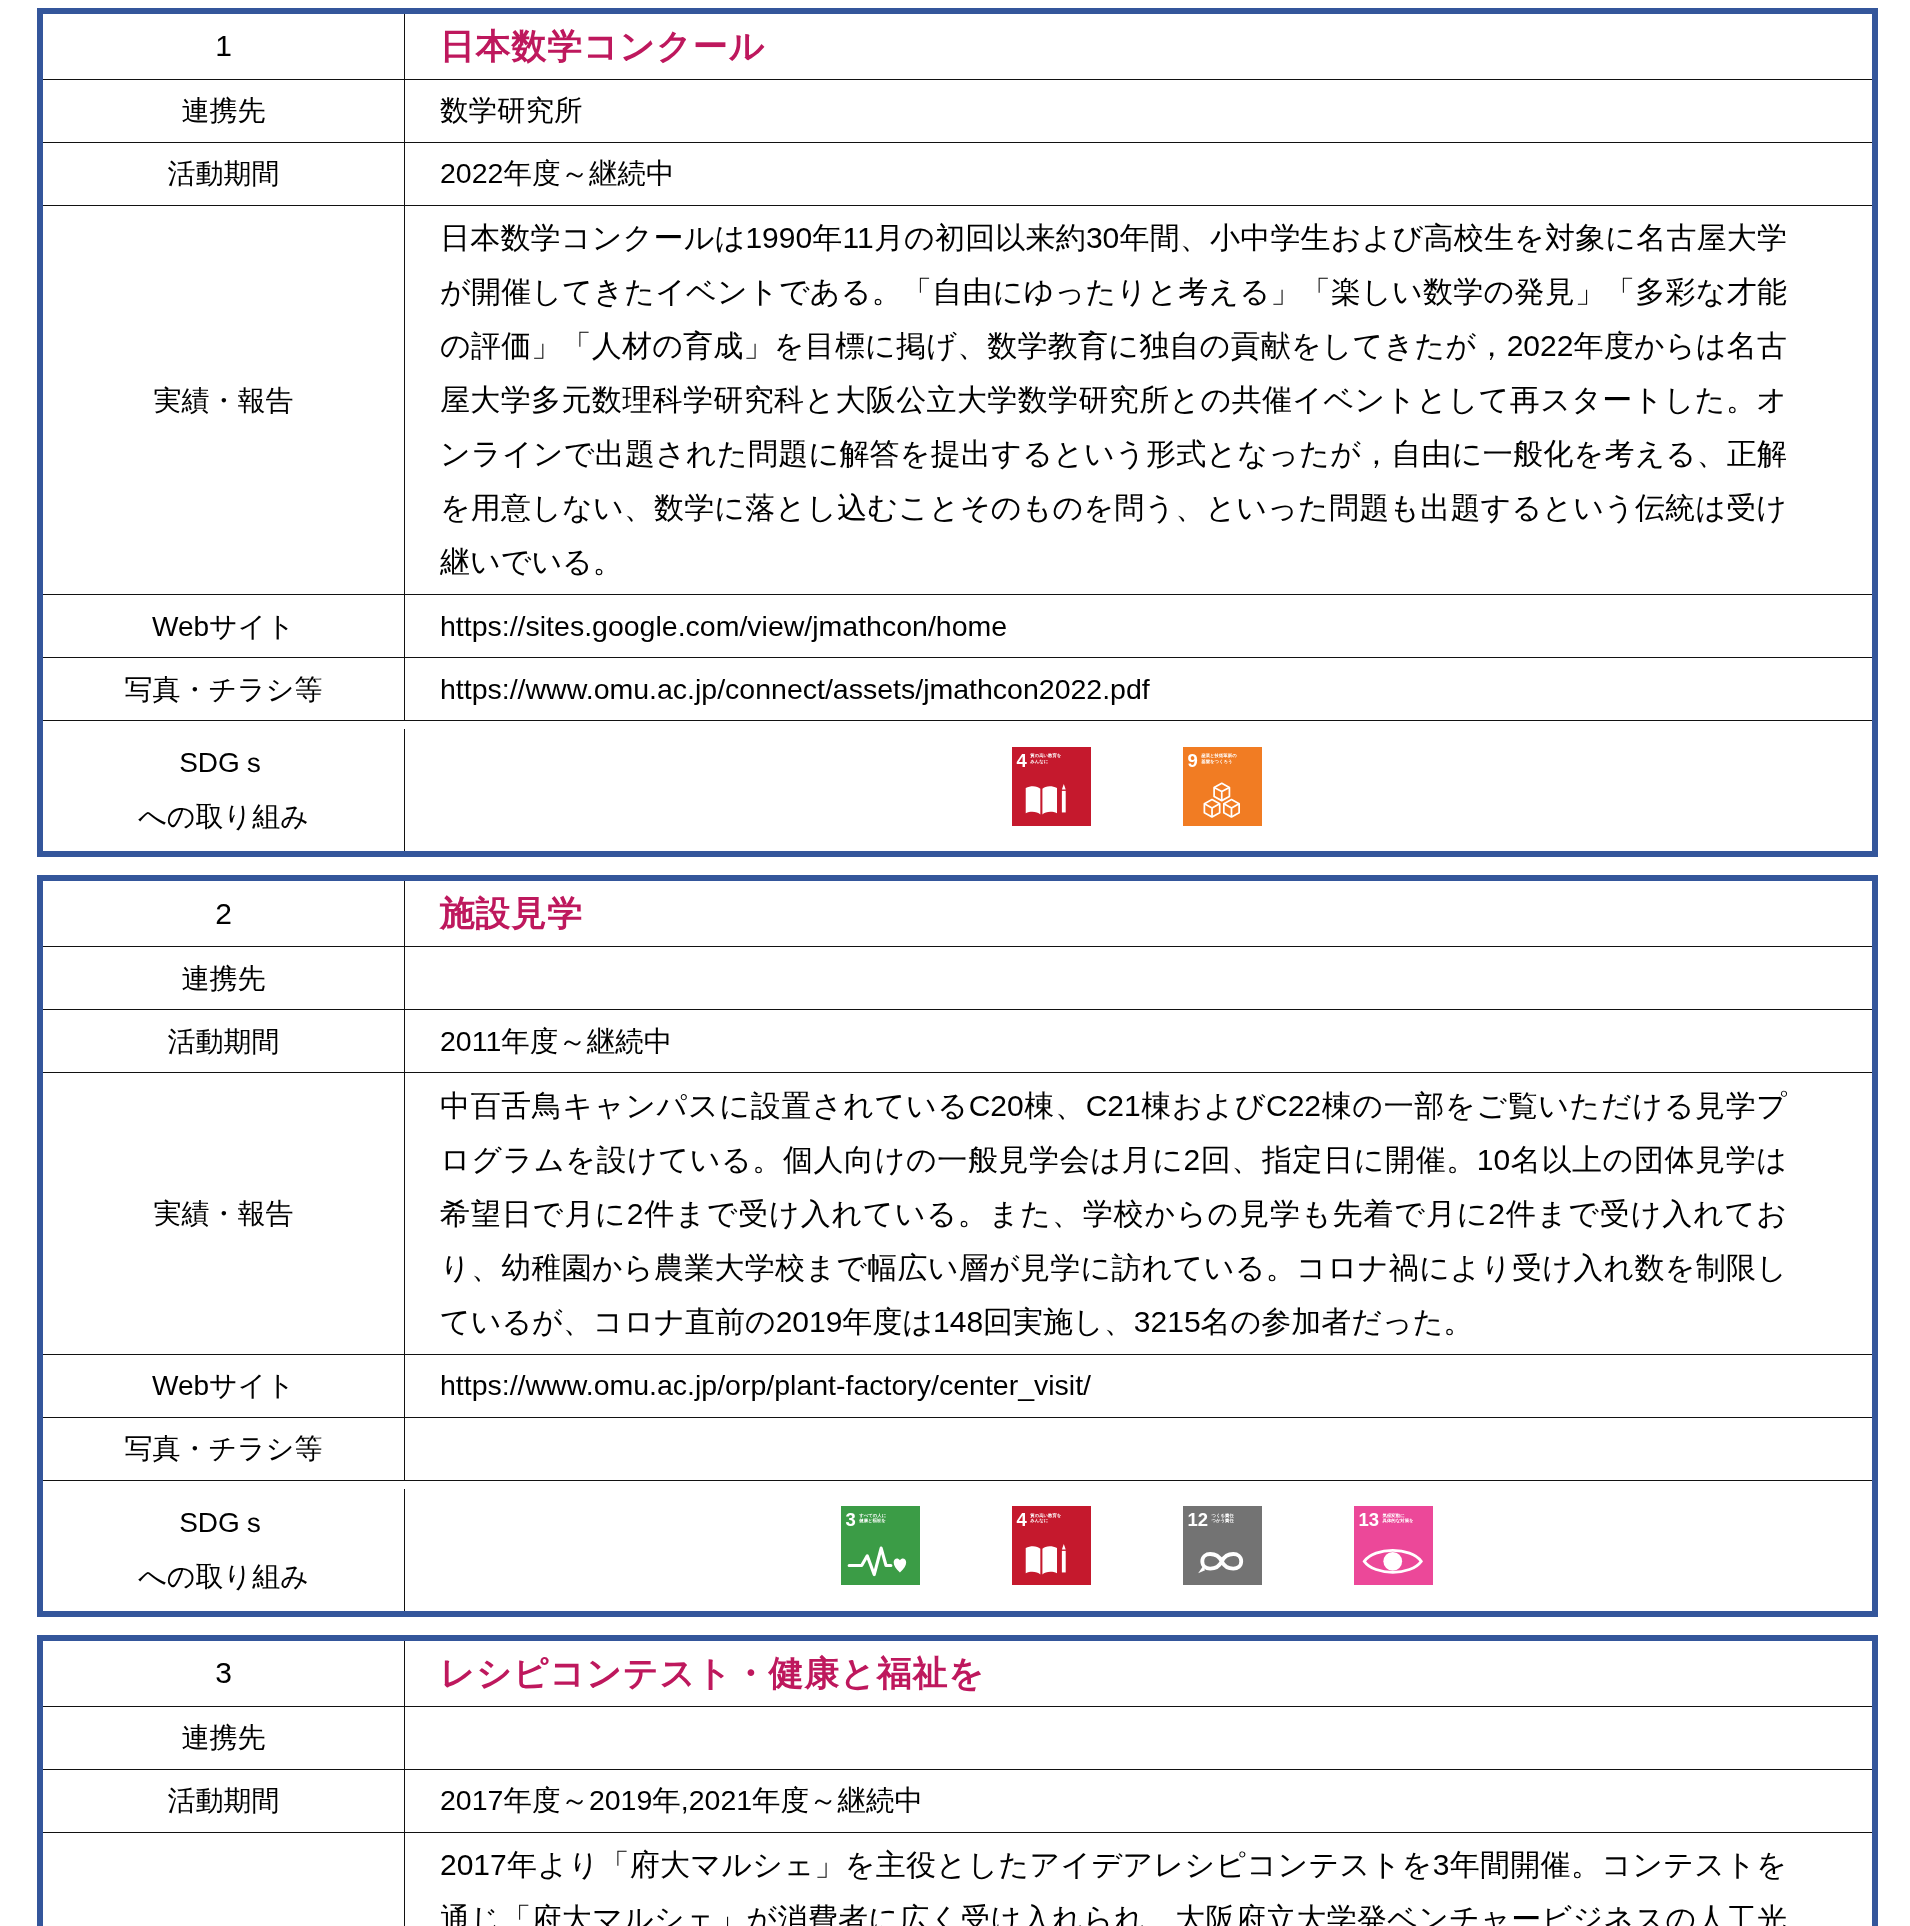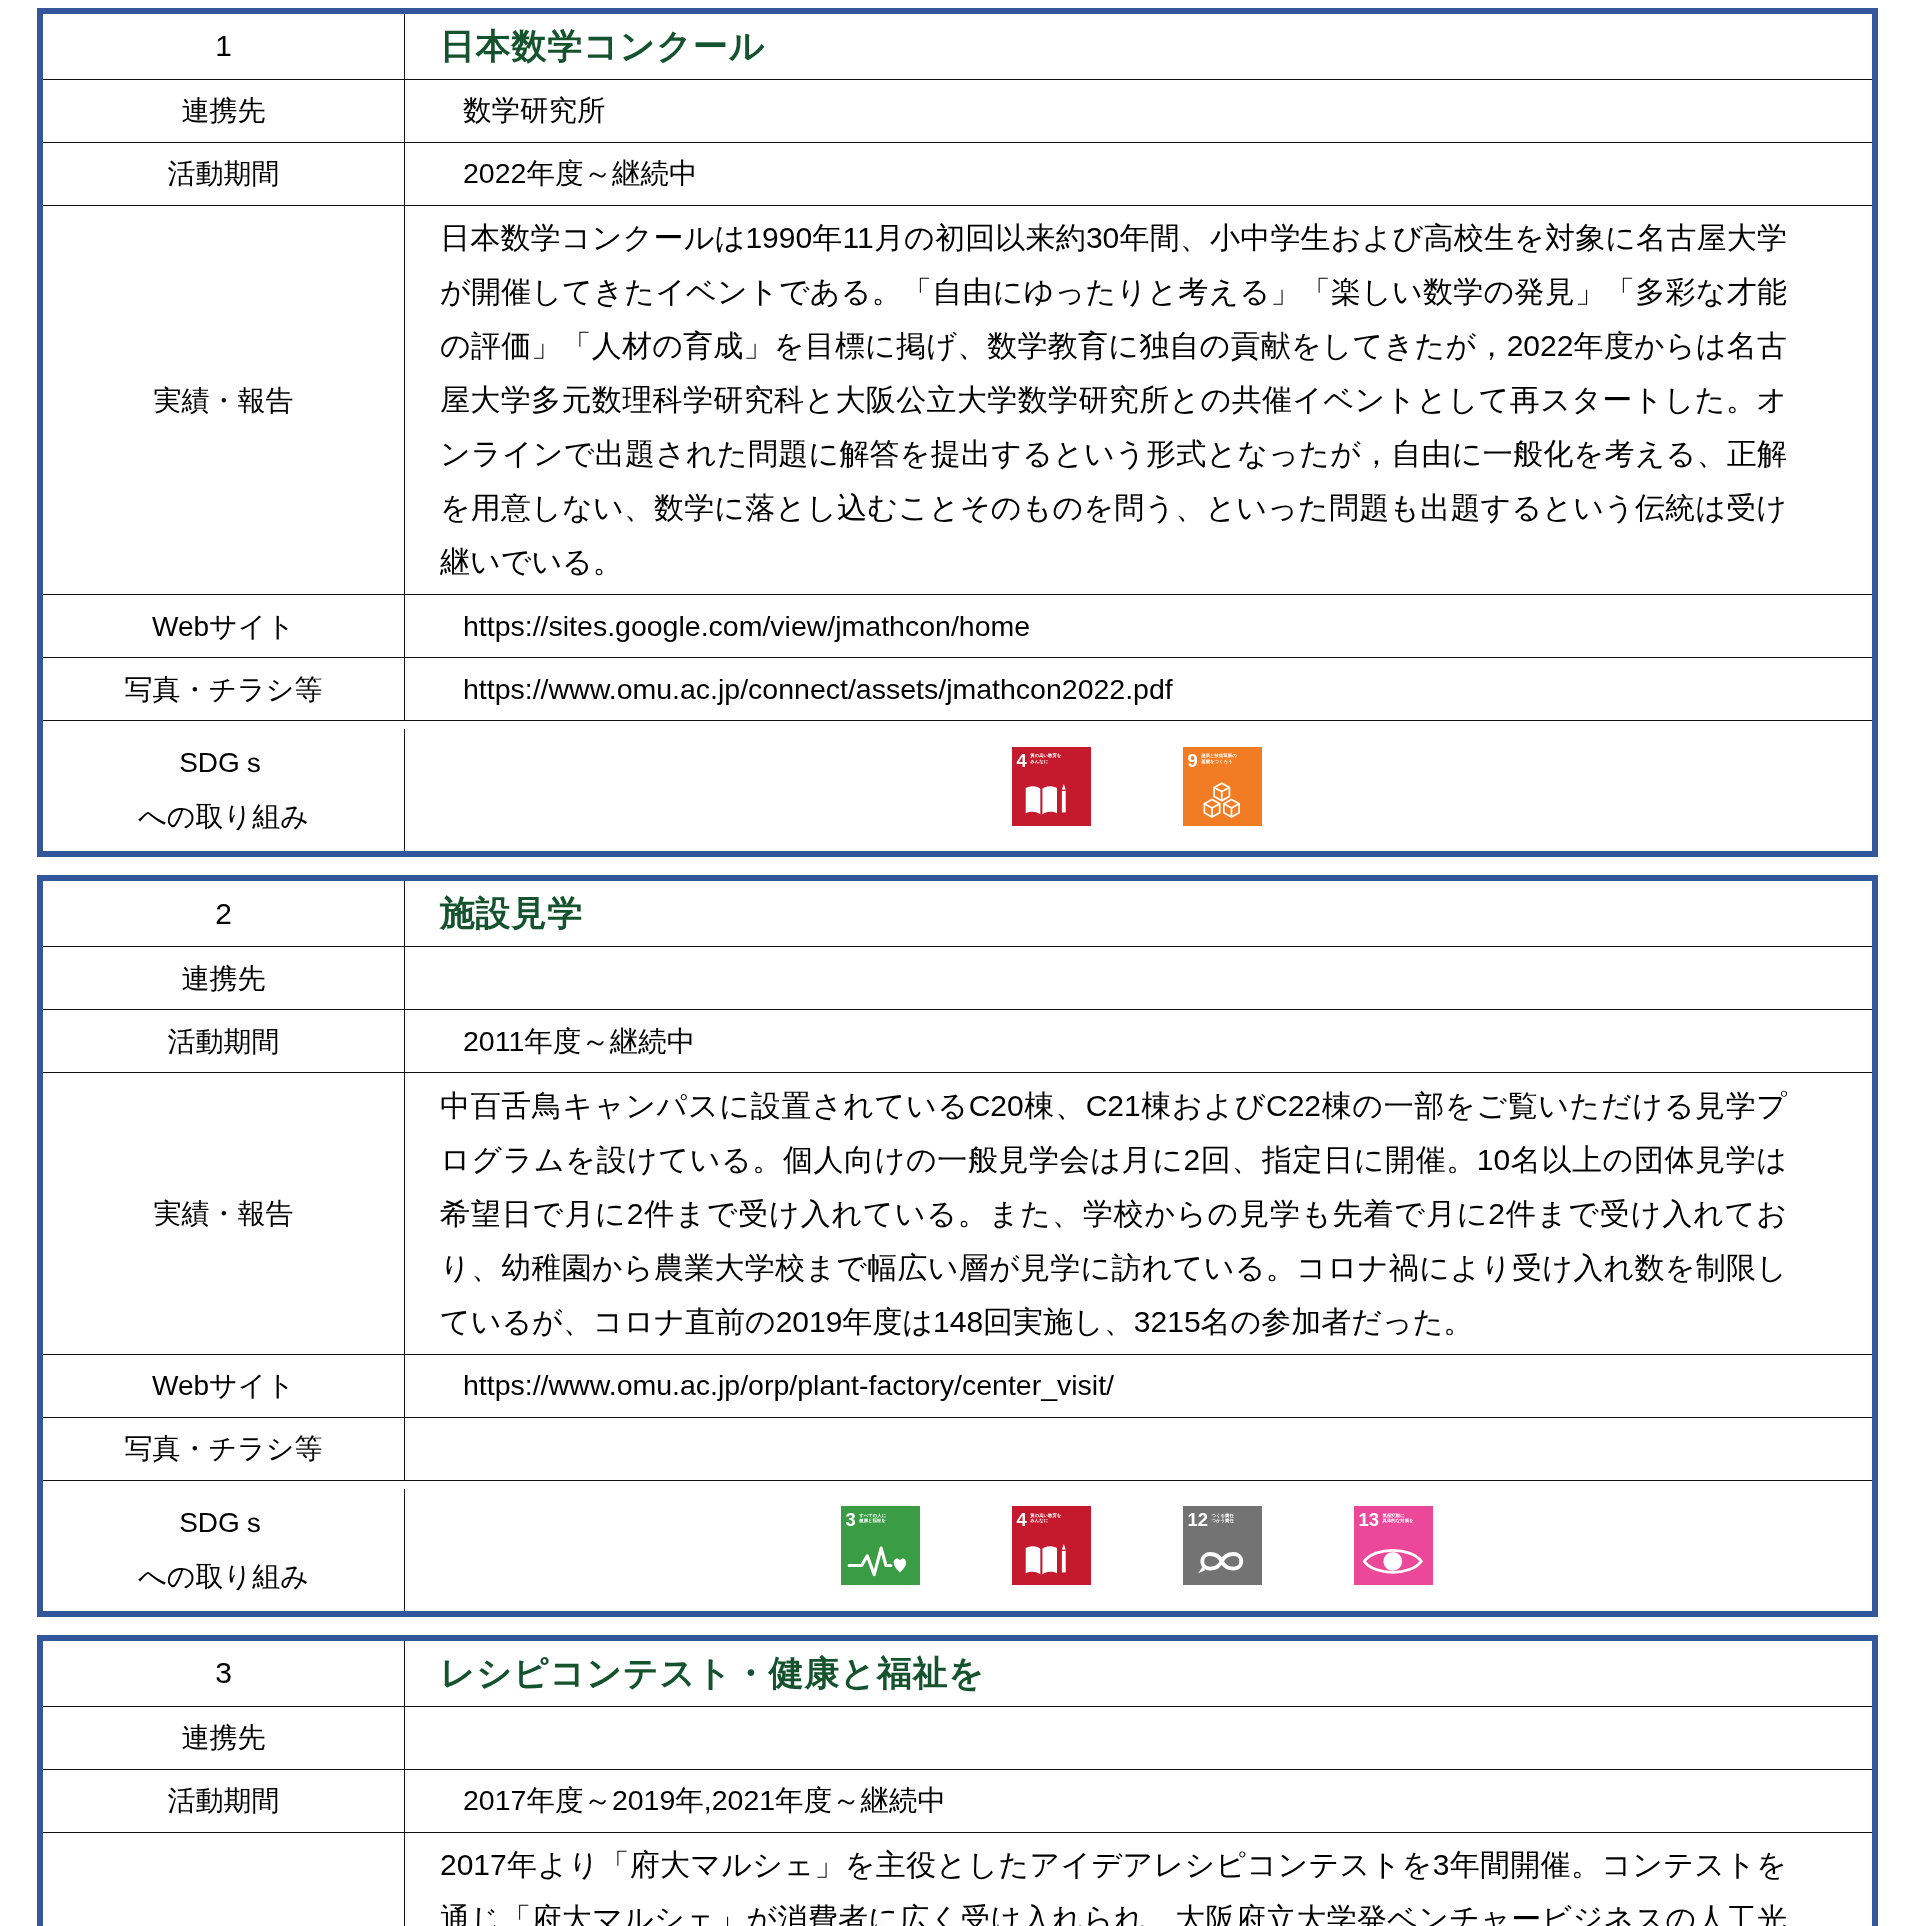--- a/index.html
+++ b/index.html
@@ -13,42 +13,42 @@
 
   .info-table {
     width:1841px;
     border:6.2px solid #34569B;
     box-sizing:border-box;
     background:#fff;
     margin-bottom:17.7px;
   }
   .row { display:flex; align-items:stretch; }
   .row + .row { border-top:1.9px solid #121212; }
-  .row.simple { min-height:62px;gap:23px; }
+  .row.simple { min-height:62px; }
   .header-row { min-height:65px; }
 
   .label-cell {
     flex:0 0 362px; width:362px;
     border-right:1.5px solid #121212;
     display:flex; flex-direction:column;
     align-items:center; justify-content:center;
     text-align:center;
     font-size:28px; line-height:1.25;
     padding:7px 3.9px; box-sizing:border-box;
   }
   .header-row .label-cell { font-size:30px; }
   .sdg-row .label-cell { line-height:54px;margin-top:8px; }
 
   .content-cell {
     flex:1 1 auto;
     display:flex; flex-direction:column; justify-content:center;
     padding:7px 85px 7px 35px;
     box-sizing:border-box;
   }
-  .title { font-size:35px; font-weight:bold; color:#14532d; letter-spacing:0.8px; }
+  .title { font-size:35px; font-weight:bold; color:#be185d; letter-spacing:0.8px; }
   .value { font-size:28.5px; line-height:1.3; }
   .report-cell { font-size:30px; line-height:54px; padding-top:5.4px; padding-bottom:5.4px; text-align:justify; }
 
   .sdg-cell {
     flex-direction:row; align-items:center;
     gap:92px;
     padding:14.6px 39px 14.6px 35px;
     min-height:104px;
   }
   .sdg-tile {

